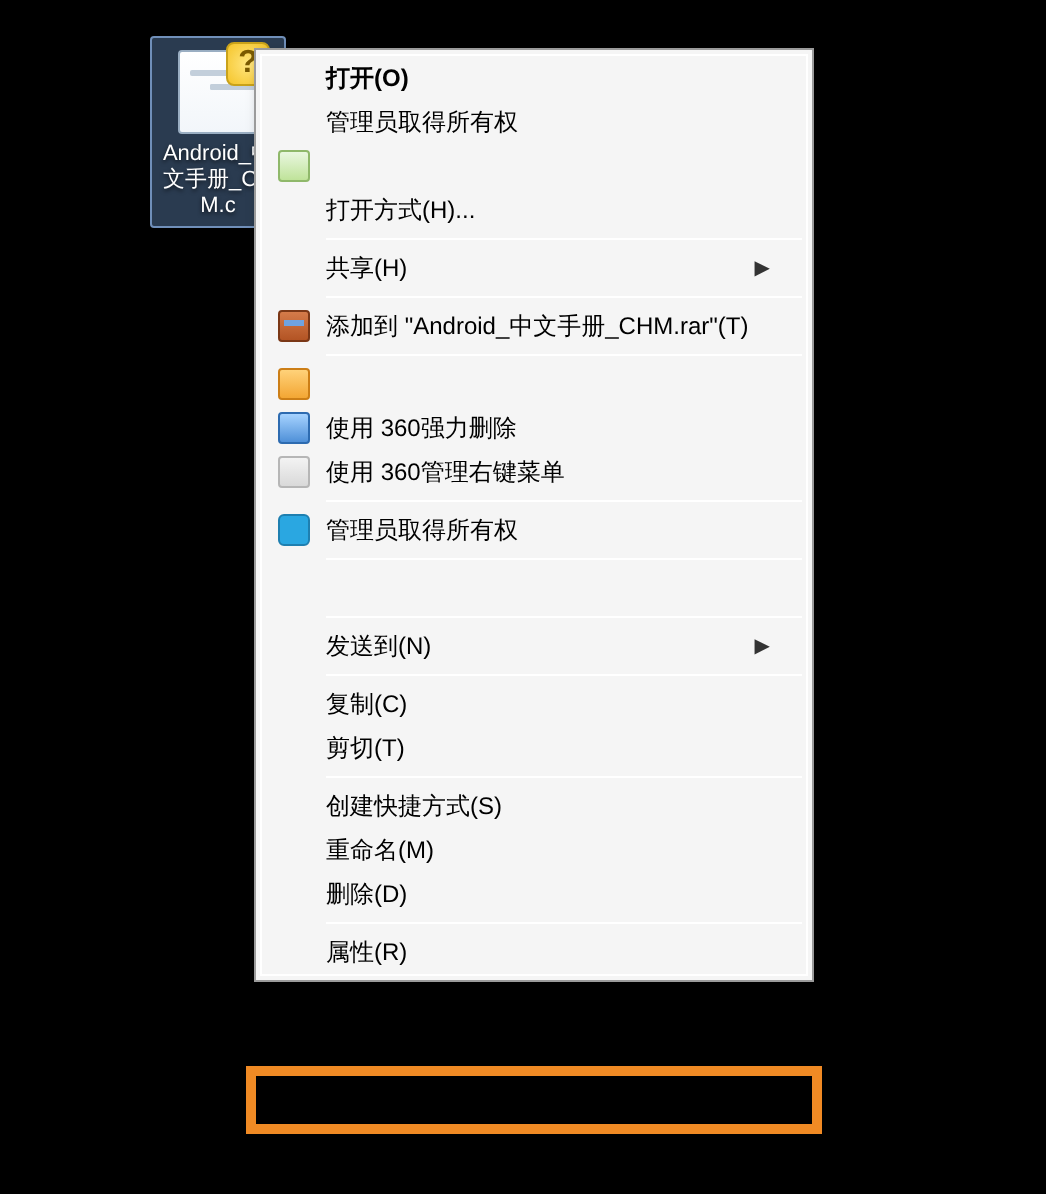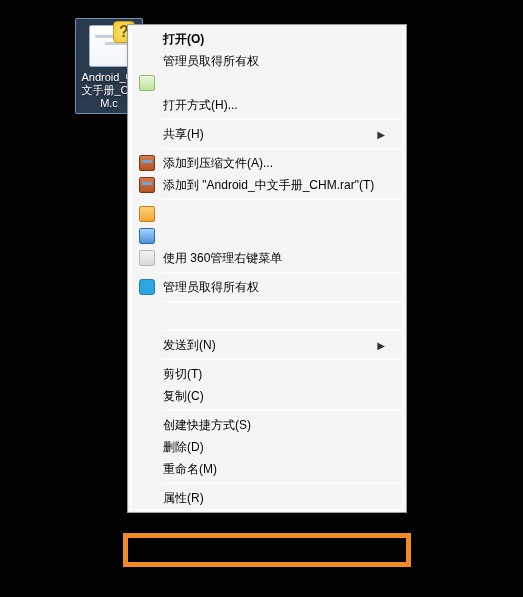--- a/index.html
+++ b/index.html
@@ -183,40 +183,35 @@
         <span class="label">共享(H)</span>
       <span class="arrow">▶</span>
     </div>
 
     <div class="sep"></div>
 
     <div class="item">
       <span class="gutter">
           <span class="ic ic-rar"></span>
         </span>
-      <span class="label">添加到压缩文件(A)...</span>
-    </div>
-    <div class="item">
-      <span class="gutter">
-          <span class="ic ic-rar"></span>
-        </span>
       <span class="label">添加到 "Android_中文手册_CHM.rar"(T)</span>
     </div>
 
     <div class="sep"></div>
 
     <div class="item">
       <span class="gutter">
           <span class="ic ic-360a"></span>
         </span>
     </div>
     <div class="item">
       <span class="gutter">
           <span class="ic ic-360b"></span>
         </span>
+      <span class="label">使用 360强力删除</span>
     </div>
     <div class="item">
       <span class="gutter">
           <span class="ic ic-360d"></span>
         </span>
       <span class="label">使用 360管理右键菜单</span>
     </div>
 
     <div class="sep"></div>
 
@@ -238,40 +233,40 @@
     <div class="item">
       <span class="gutter"></span>
         <span class="label">发送到(N)</span>
       <span class="arrow">▶</span>
     </div>
 
     <div class="sep"></div>
 
     <div class="item">
       <span class="gutter"></span>
+        <span class="label">复制(C)</span>
+    </div>
+    <div class="item">
+      <span class="gutter"></span>
         <span class="label">剪切(T)</span>
     </div>
-    <div class="item">
-      <span class="gutter"></span>
-        <span class="label">复制(C)</span>
-    </div>
 
     <div class="sep"></div>
 
     <div class="item">
       <span class="gutter"></span>
         <span class="label">创建快捷方式(S)</span>
     </div>
     <div class="item">
       <span class="gutter"></span>
+        <span class="label">重命名(M)</span>
+    </div>
+    <div class="item">
+      <span class="gutter"></span>
         <span class="label">删除(D)</span>
-    </div>
-    <div class="item">
-      <span class="gutter"></span>
-        <span class="label">重命名(M)</span>
     </div>
 
     <div class="sep"></div>
 
     <div class="item" id="prop-item">
       <span class="gutter"></span>
         <span class="label">属性(R)</span>
     </div>
 
   </div>

